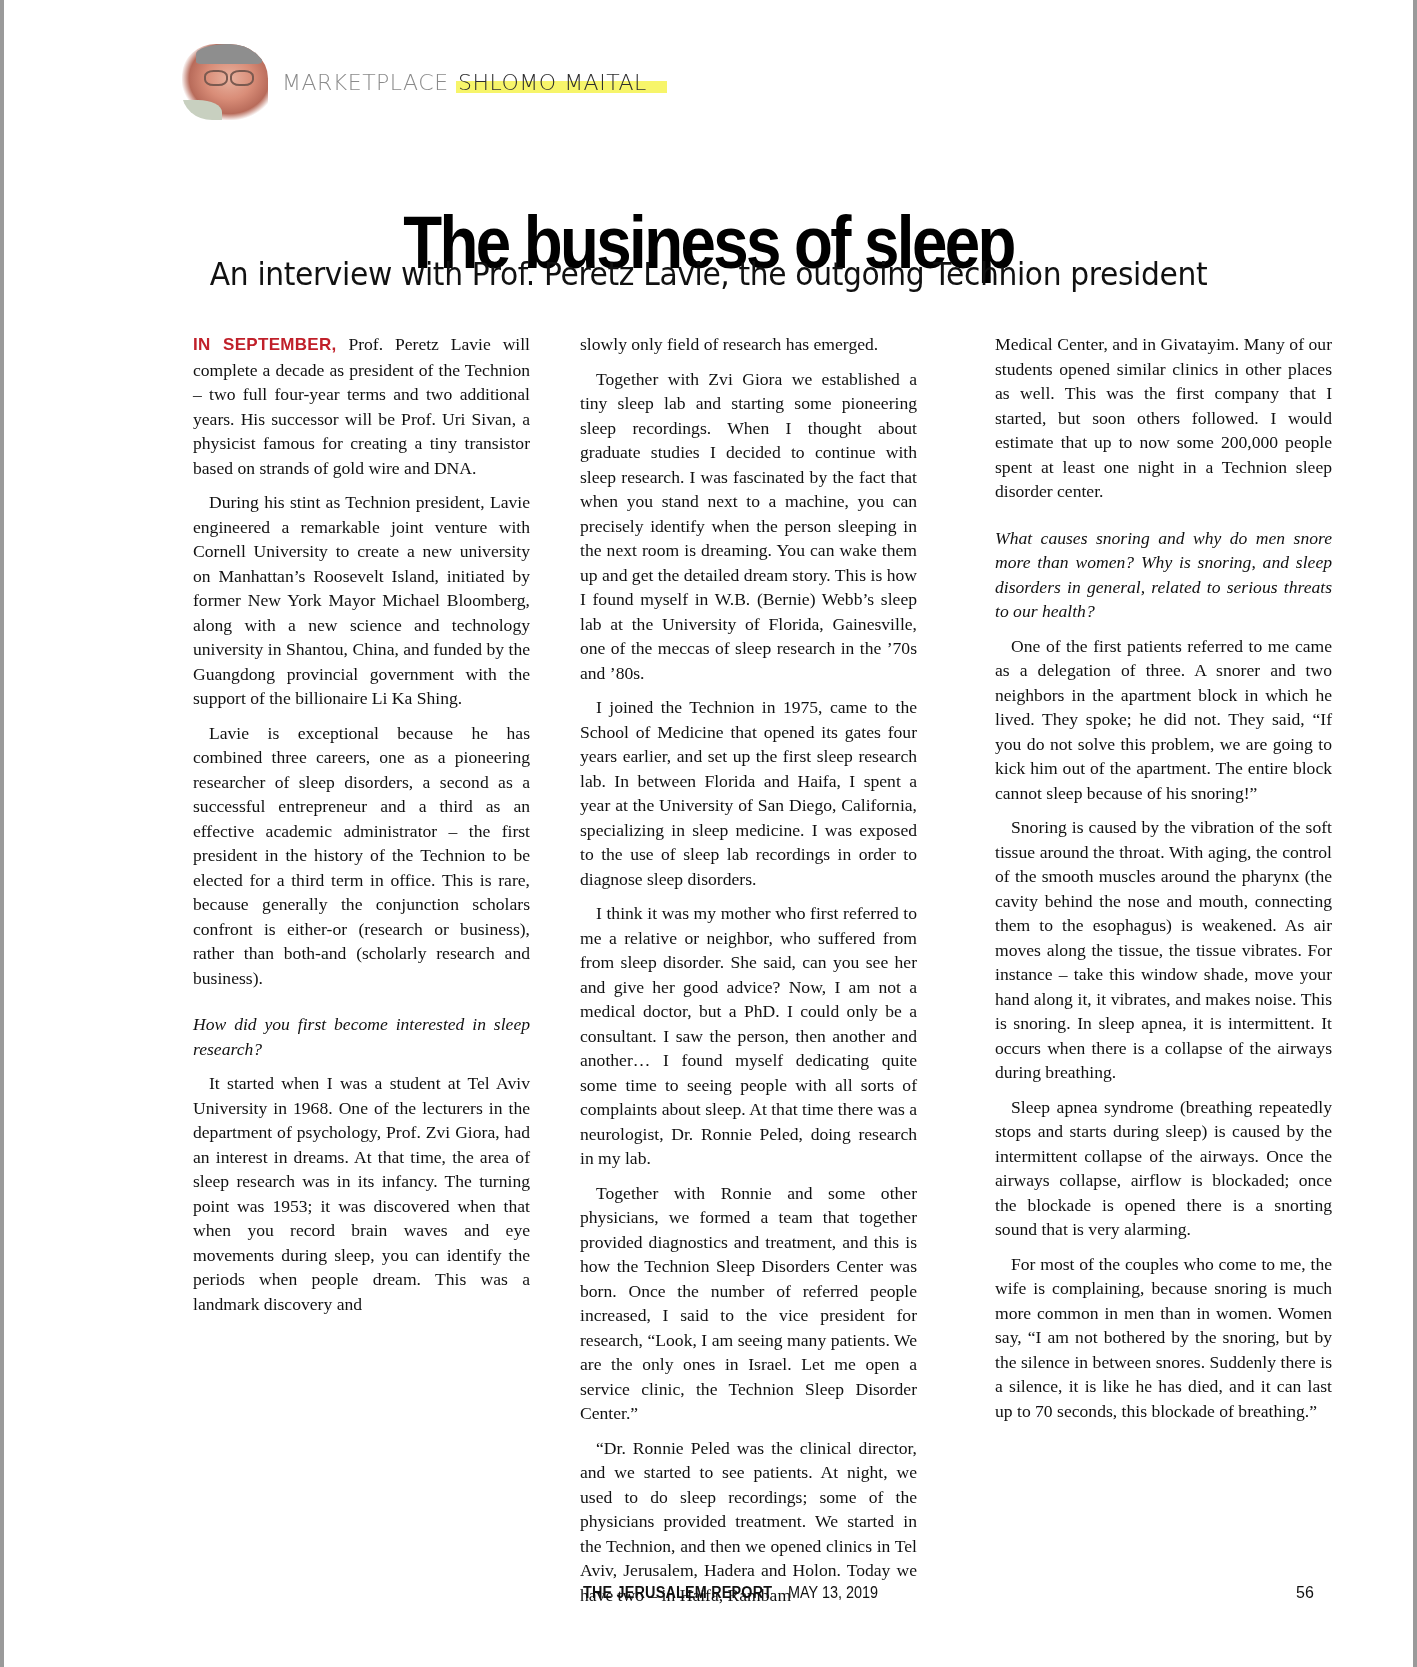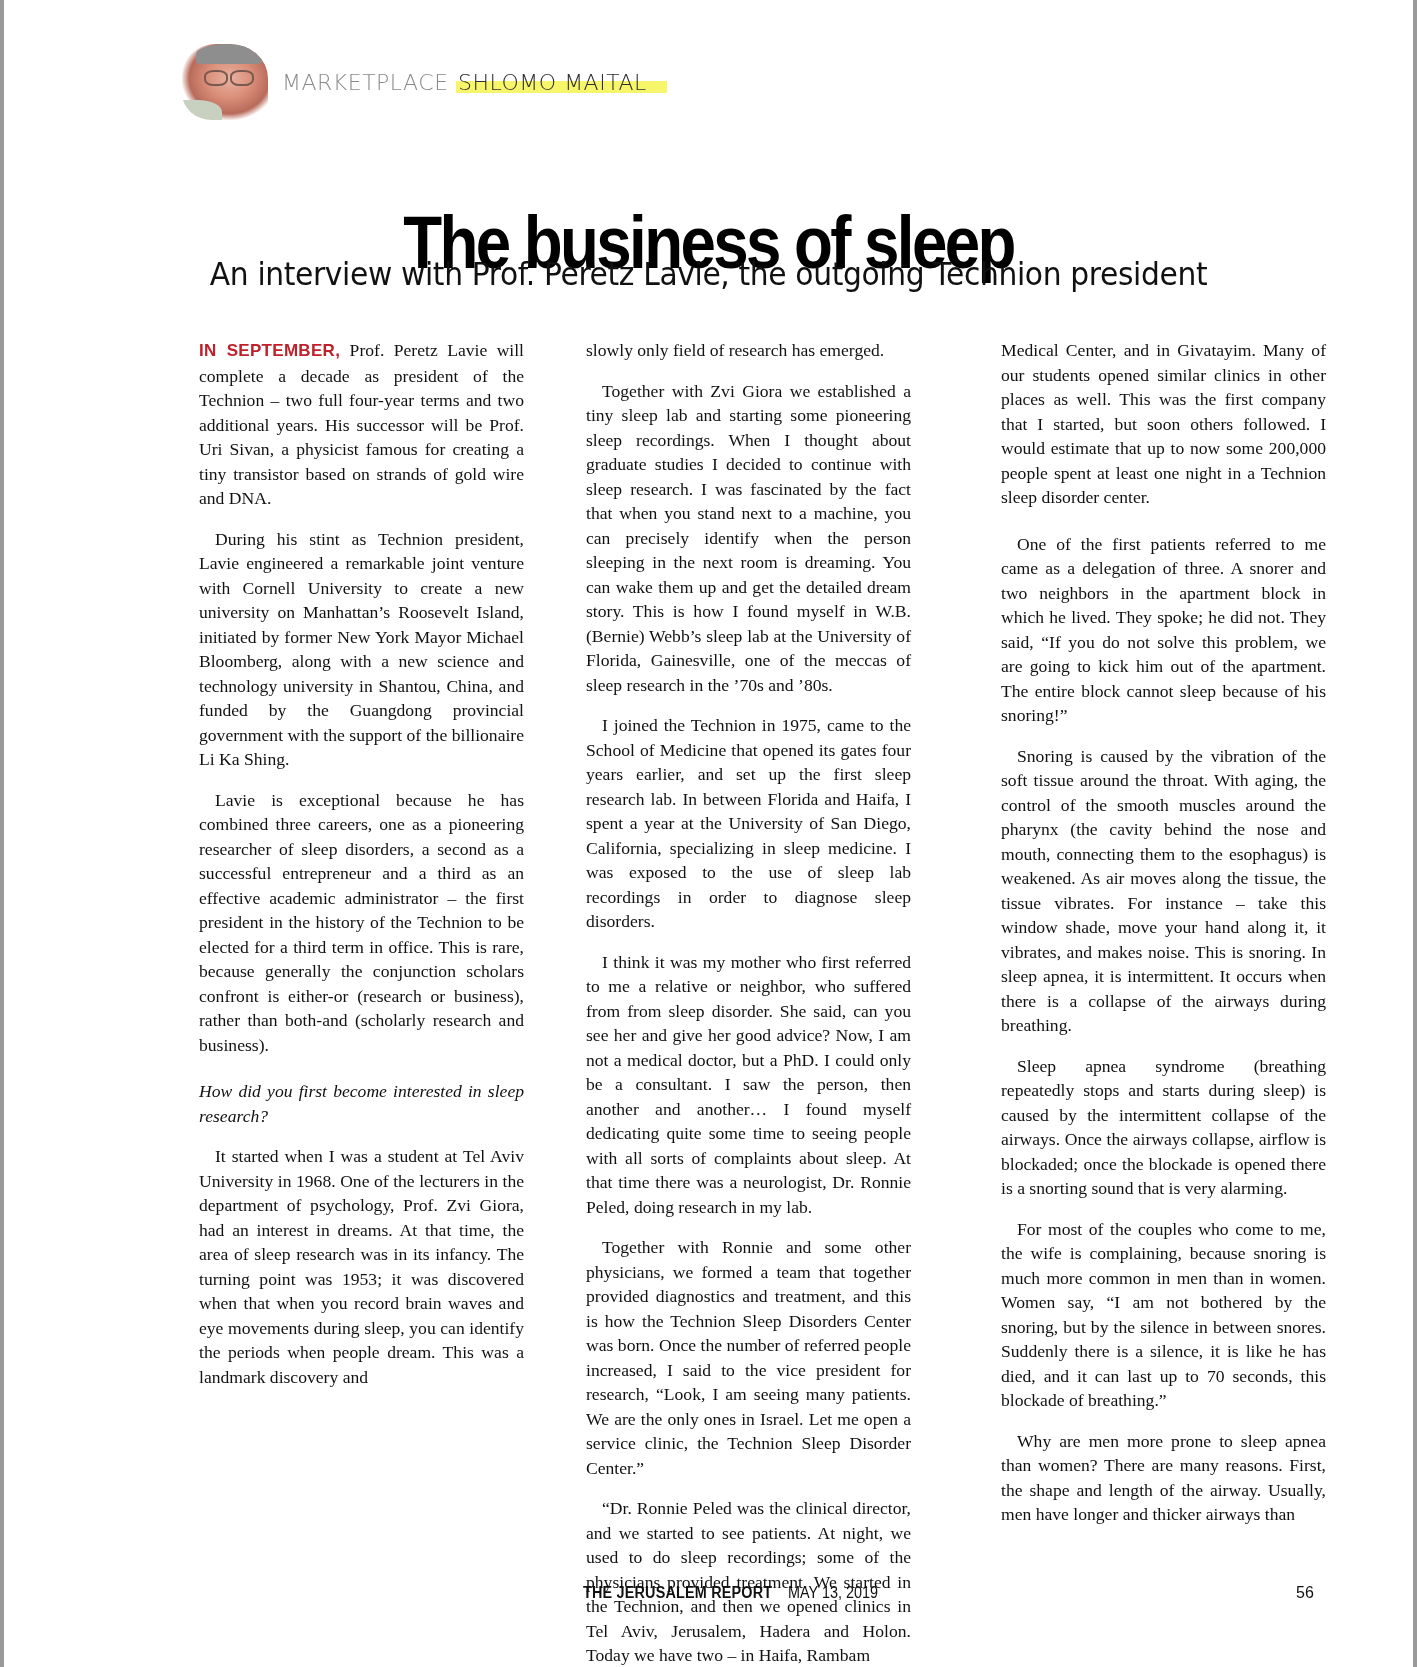--- a/index.html
+++ b/index.html
@@ -33,21 +33,21 @@
   }
   .subtitle {
     position: absolute; left: 0; width: 1417px; top: 255px; text-align: center;
     font-family: "DejaVu Sans", sans-serif; font-size: 32px; color: #111; letter-spacing: -0.4px;
     transform: scaleX(0.93); transform-origin: center;
   }
 
   .columns { position: absolute; top: 322px; left: 183px; width: 1132px; height: 1230px; }
   .col { position: absolute; top: 0; width: 357px; font-size: 17.6px; line-height: 24.5px; text-align: justify; }
   .col1 { left: 0; } .col2 { left: 387px; } .col3 { left: 802px; }
-  .col p { margin: 16px; text-indent: 16px; hyphens: auto; }
+  .col p { margin: 10px; text-indent: 16px; hyphens: auto; }
   .col p.noindent { text-indent: 0; }
   .col p.q { font-style: italic; text-indent: 0; margin-top: 22px; }
   .col p.gap { margin-bottom: 22px; }
   .lead { color: #c0202a; font-family: "Liberation Sans", sans-serif; font-weight: bold; font-size: 17px; letter-spacing: 0.3px; }
 
   .footer { position: absolute; top: 1584px; left: 0; width: 1417px; font-family: "Liberation Sans", sans-serif; font-size: 16px; }
   .footer .pub { position: absolute; left: 583px; font-weight: bold; letter-spacing: 0.2px; transform: scaleX(0.9); transform-origin: left; }
   .footer .date { position: absolute; left: 788px; transform: scaleX(0.9); transform-origin: left; }
   .footer .pg { position: absolute; left: 1296px; }
 </style>
@@ -86,25 +86,25 @@
     <div class="col col2">
         <p class="noindent"><span>slowly only field of research has emerged.</span></p>
         <p><span>Together with Zvi Giora we established a tiny sleep lab and starting some pioneering sleep recordings. When I thought about graduate studies I decided to continue with sleep research. I was fascinated by the fact that when you stand next to a machine, you can precisely identify when the person sleeping in the next room is dreaming. You can wake them up and get the detailed dream story. This is how I found myself in W.B. (Bernie) Webb’s sleep lab at the University of Florida, Gainesville, one of the meccas of sleep research in the ’70s and ’80s.</span></p>
         <p><span>I joined the Technion in 1975, came to the School of Medicine that opened its gates four years earlier, and set up the first sleep research lab. In between Florida and Haifa, I spent a year at the University of San Diego, California, specializing in sleep medicine. I was exposed to the use of sleep lab recordings in order to diagnose sleep disorders.</span></p>
         <p><span>I think it was my mother who first referred to me a relative or neighbor, who suffered from from sleep disorder. She said, can you see her and give her good advice? Now, I am not a medical doctor, but a PhD. I could only be a consultant. I saw the person, then another and another… I found myself dedicating quite some time to seeing people with all sorts of complaints about sleep. At that time there was a neurologist, Dr. Ronnie Peled, doing research in my lab.</span></p>
         <p><span>Together with Ronnie and some other physicians, we formed a team that together provided diagnostics and treatment, and this is how the Technion Sleep Disorders Center was born. Once the number of referred people increased, I said to the vice president for research, “Look, I am seeing many patients. We are the only ones in Israel. Let me open a service clinic, the Technion Sleep Disorder Center.”</span></p>
         <p><span>“Dr. Ronnie Peled was the clinical director, and we started to see patients. At night, we used to do sleep recordings; some of the physicians provided treatment. We started in the Technion, and then we opened clinics in Tel Aviv, Jerusalem, Hadera and Holon. Today we have two – in Haifa, Rambam</span></p>
       </div>
     <div class="col col3">
         <p class="noindent gap"><span>Medical Center, and in Givatayim. Many of our students opened similar clinics in other places as well. This was the first company that I started, but soon others followed. I would estimate that up to now some 200,000 people spent at least one night in a Technion sleep disorder center.</span></p>
+        <p class="q" style="margin-top: 0px;"><span>What causes snoring and why do men snore more than women? Why is snoring, and sleep disorders in general, related to serious threats to our health?</span></p>
         <p><span>One of the first patients referred to me came as a delegation of three. A snorer and two neighbors in the apartment block in which he lived. They spoke; he did not. They said, “If you do not solve this problem, we are going to kick him out of the apartment. The entire block cannot sleep because of his snoring!”</span></p>
         <p><span>Snoring is caused by the vibration of the soft tissue around the throat. With aging, the control of the smooth muscles around the pharynx (the cavity behind the nose and mouth, connecting them to the esophagus) is weakened. As air moves along the tissue, the tissue vibrates. For instance – take this window shade, move your hand along it, it vibrates, and makes noise. This is snoring. In sleep apnea, it is intermittent. It occurs when there is a collapse of the airways during breathing.</span></p>
         <p><span>Sleep apnea syndrome (breathing repeatedly stops and starts during sleep) is caused by the intermittent collapse of the airways. Once the airways collapse, airflow is blockaded; once the blockade is opened there is a snorting sound that is very alarming.</span></p>
         <p><span>For most of the couples who come to me, the wife is complaining, because snoring is much more common in men than in women. Women say, “I am not bothered by the snoring, but by the silence in between snores. Suddenly there is a silence, it is like he has died, and it can last up to 70 seconds, this blockade of breathing.”</span></p>
-        <p><span>Why are men more prone to sleep apnea than women? There are many reasons. First, the shape and length of the airway. Usually, men have longer and thicker airways than</span></p>
       </div>
   </div>
 
   <div class="footer">
     <span class="pub">THE JERUSALEM REPORT</span>
     <span class="date">MAY 13, 2019</span>
     <span class="pg">56</span>
   </div>
 </div>
 

